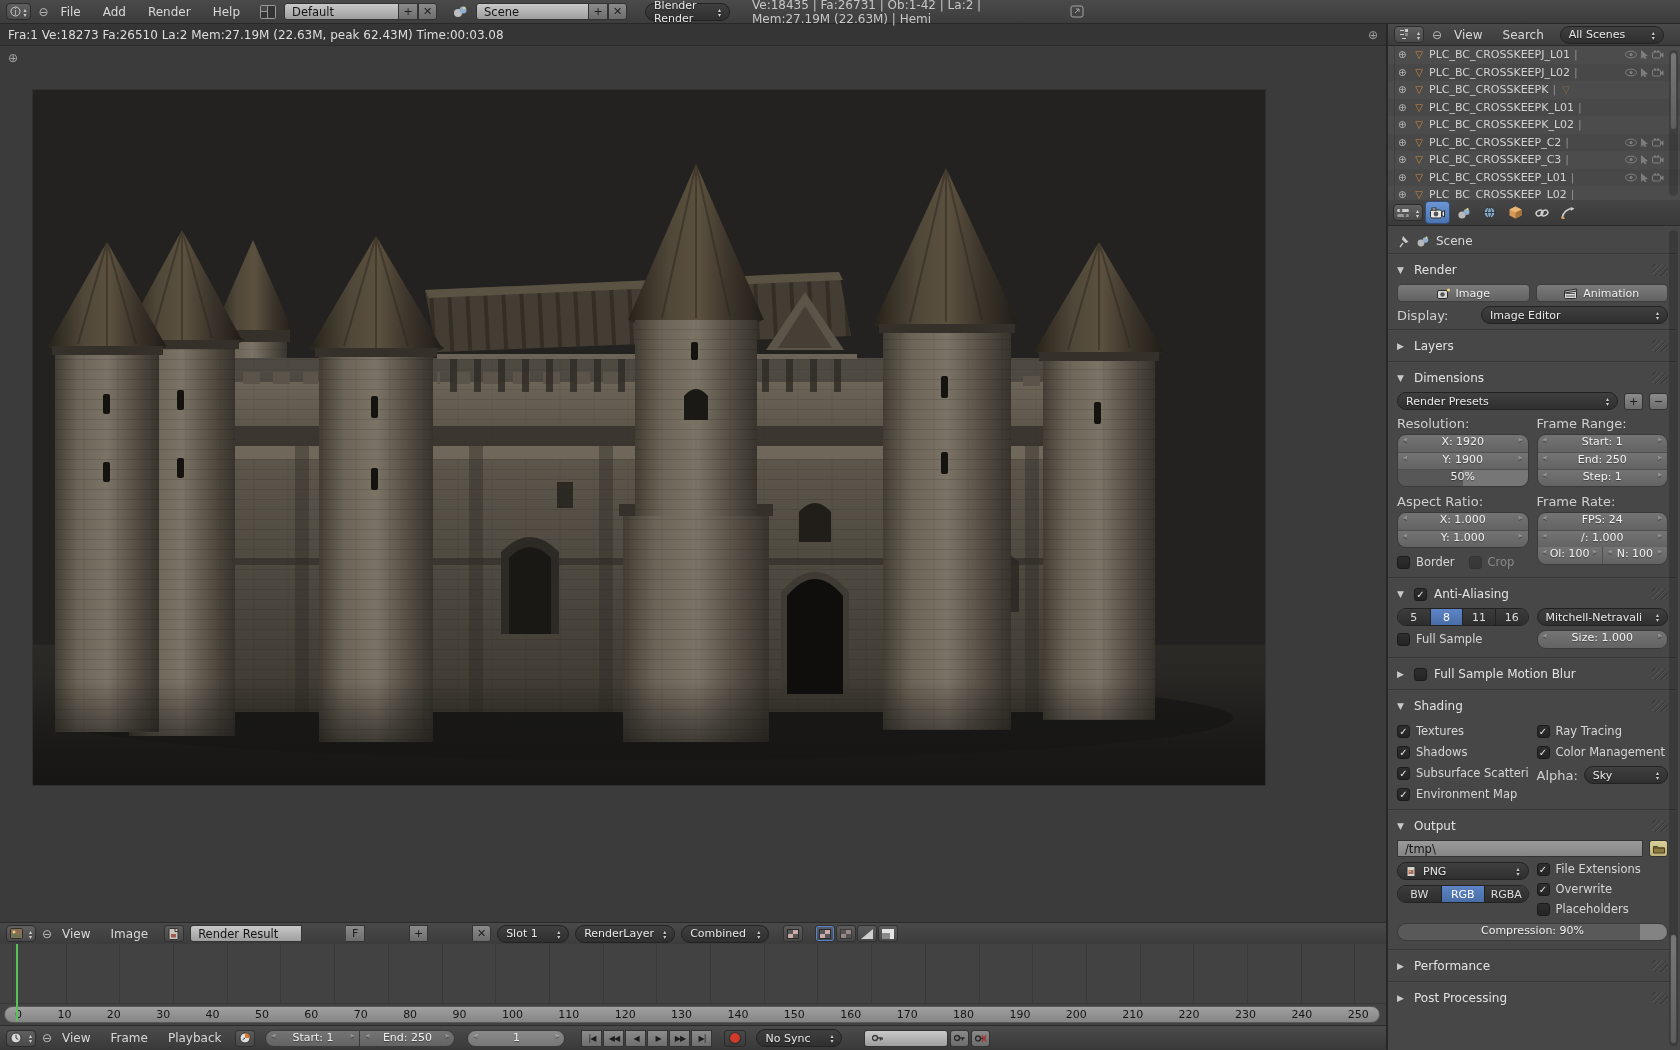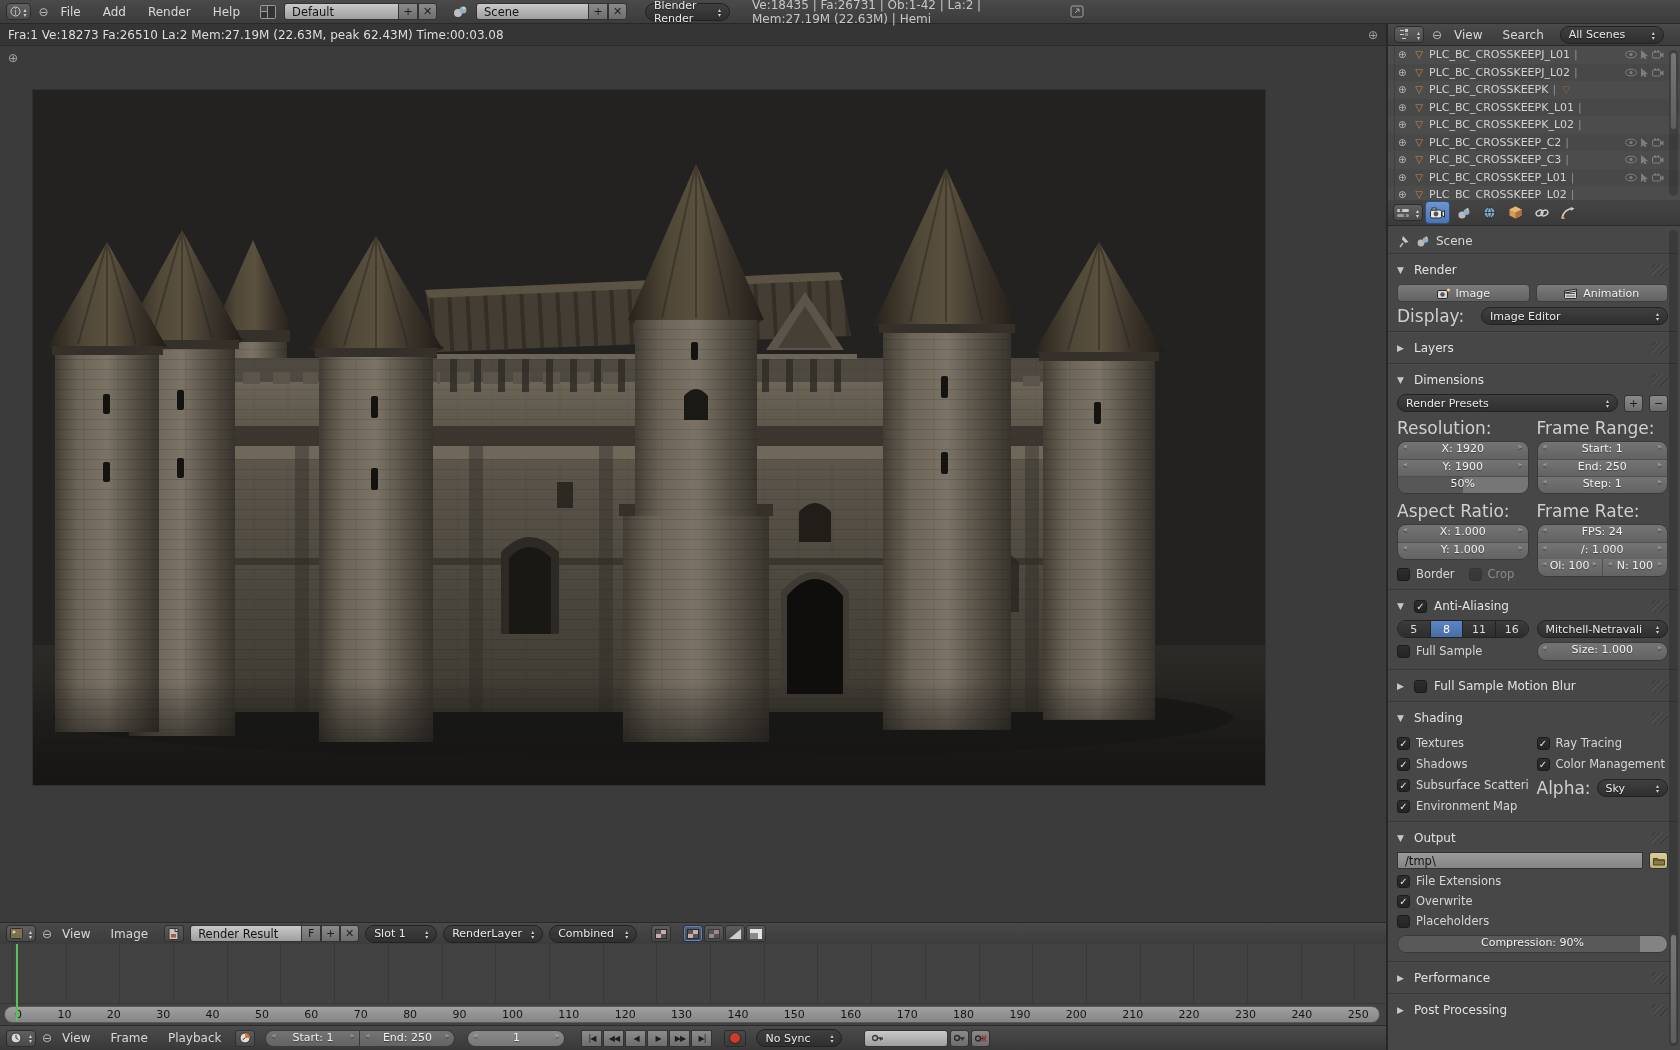--- a/index.html
+++ b/index.html
@@ -35,21 +35,21 @@
     text-shadow:0 1px 1px rgba(0,0,0,.4); }
   .grow + .grow { border-top:1px solid #4f4f4f; }
   .grow::before { content:"◂"; position:absolute; left:5px; font-size:8px; color:rgba(255,255,255,.35); }
   .grow::after  { content:"▸"; position:absolute; right:5px; font-size:8px; color:rgba(255,255,255,.35); }
   .grow.noarr::before,.grow.noarr::after { content:""; }
   .fill50 { background:linear-gradient(to right,#575757 0 50%,#767676 50%); }
   .chk { width:13px; height:13px; border-radius:3px; border:1px solid #1b1b1b; flex:none;
     background:linear-gradient(#2e2e2e,#242424); color:#e8e8e8; font-size:10px; line-height:12px;
     text-align:center; }
   .chklbl { font-size:11.5px; color:#d6d6d6; white-space:nowrap; overflow:hidden; }
-  .lab { font-size:17px; color:#cfcfcf; }
+  .lab { font-size:13px; color:#cfcfcf; }
   .ph { display:flex; align-items:center; gap:7px; height:20px; font-size:12px; color:#e2e2e2; }
   .ph .tri { font-size:9px; color:#c8c8c8; width:10px; }
   .grip { margin-left:auto; width:16px; height:12px; opacity:.6;
     background:repeating-linear-gradient(135deg, transparent 0 2px, rgba(0,0,0,.3) 2px 3px, rgba(255,255,255,.09) 3px 4px); }
   .sep { height:2px; margin:5px -9px 5px -9px;
     background:linear-gradient(rgba(0,0,0,.35),rgba(255,255,255,.07)); }
   .cols { display:flex; gap:8px; }
   .col { flex:1; min-width:0; }
   .seg { display:flex; border:1px solid #222; border-radius:9px; overflow:hidden; height:18px; }
   .seg > div { flex:1; background:linear-gradient(#3c3c3c,#2d2d2d); color:#ddd; font-size:11px;
@@ -399,21 +399,21 @@
     <span class="menu">View</span>
         <span class="menu">Image</span>
       </span>
     <span class="ico togico" style="margin-left:6px;">
       <svg width="12" height="12">
           <rect x="1" y="0.5" width="9" height="11" rx="1" fill="#c9c3ba" stroke="#333"></rect>
           <path d="M7 0.5v3h3" fill="none" stroke="#333"></path>
           <rect x="3" y="6" width="5" height="3.5" fill="#a05a4e"></rect>
         </svg>
     </span>
-    <span style="display:flex;">
+    <span style="display:flex;gap:44px;">
       <span class="namefld" style="width:112px;">Render Result</span>
       <span class="sqbtn first">F</span>
       <span class="sqbtn">+</span>
       <span class="sqbtn" style="border-radius:0 3px 3px 0;">✕</span>
     </span>
     <span class="dd" style="width:72px;">
       <span>Slot 1</span>
       <span class="updn">
           <span>▴</span>
           <span>▾</span>
@@ -1064,20 +1064,39 @@
         <span class="namefld fgrow" style="border-radius:0;background:linear-gradient(#9b9b9b,#858585);">/tmp\</span>
         <span class="sqbtn" style="border-radius:3px;background:linear-gradient(#d9cf9a,#bdb27a);">
           <svg width="12" height="10">
               <path d="M0.5 2.5h4l1 1.5h6v5h-11z" fill="#8a7b44" stroke="#4c431f"></path>
               <path d="M0.5 4h11" stroke="#4c431f"></path>
             </svg>
         </span>
       </div>
       <div class="cols" style="margin-top:5px;">
         <div class="col">
+          <span class="dd">
+            <svg width="11" height="11">
+                <rect x="1" y="0.5" width="8" height="10" rx="1" fill="#d8d2c8" stroke="#333"></rect>
+                <rect x="2.5" y="4" width="5" height="4" fill="#b06a5a"></rect>
+                <circle cx="4" cy="5.2" r=".8" fill="#e8d28a"></circle>
+              </svg>
+            <span>PNG</span>
+            <span class="updn">
+                <span>▴</span>
+                <span>▾</span>
+              </span>
+          </span>
+          <div class="seg" style="margin-top:5px;">
+            <div>BW</div>
+            <div class="sel">RGB</div>
+            <div>RGBA</div>
+          </div>
+        </div>
+        <div class="col">
           <div class="row" style="margin-top:0;">
               <span class="chk"><span>✓</span></span>
               <span class="chklbl">File Extensions</span>
             </div>
           <div class="row" style="margin-top:6px;">
               <span class="chk"><span>✓</span></span>
               <span class="chklbl">Overwrite</span>
             </div>
           <div class="row" style="margin-top:6px;">
               <span class="chk"></span>

